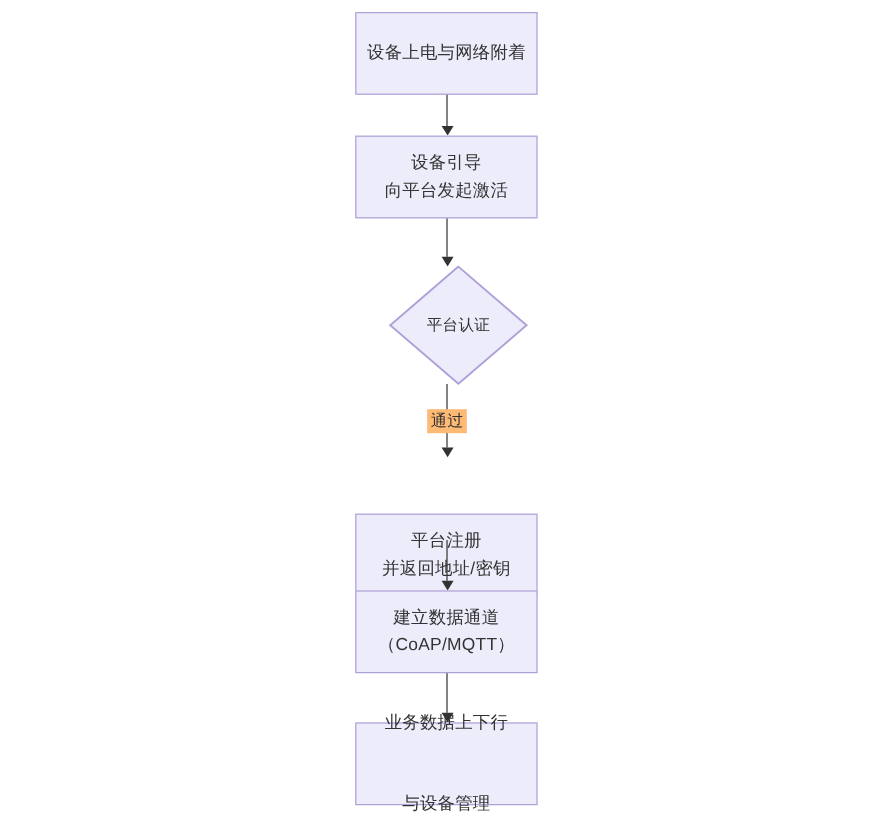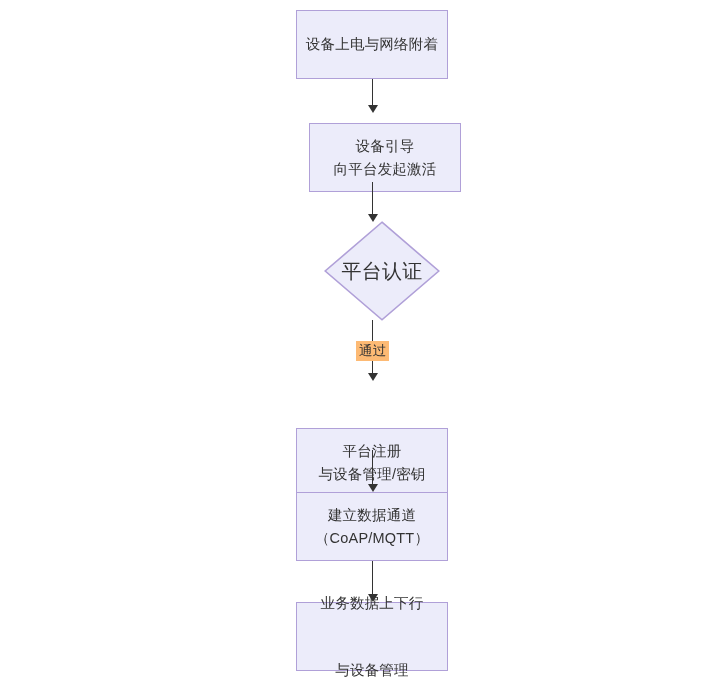--- a/index.html
+++ b/index.html
@@ -51,21 +51,21 @@
   }
   .decision-label {
     position: absolute;
     left: 0; top: 0;
     width: 100%;
     height: 100%;
     display: flex;
     align-items: center;
     justify-content: center;
     color: #333333;
-    font-size: 20px;
+    font-size: 13px;
     letter-spacing: 0.2px;
   }
   
   .connector {
     position: absolute;
   }
   .connector .stem {
     position: absolute;
     left: 0;
     top: 0;
@@ -99,21 +99,21 @@
 
   <div class="node" style="left:296px; top:10px; width:152px; height:69px;">
     <span>设备上电与网络附着</span>
   </div>
 
   <div class="connector" style="left:372px; top:79px; height:34px;">
     <div class="stem" style="height:26px;"></div>
     <div class="head" style="top:26px;"></div>
   </div>
 
-  <div class="node" style="left:309px; top:113px; width:152px; height:69px;margin-top:10px;">
+  <div class="node" style="left:296px; top:113px; width:152px; height:69px;">
     <span>设备引导</span>
     <span class="line2">向平台发起激活</span>
   </div>
 
   <div class="connector" style="left:372px; top:182px; height:40px;">
     <div class="stem" style="height:32px;"></div>
     <div class="head" style="top:32px;"></div>
   </div>
 
   <div class="decision-wrap" style="left:324px; top:221px;">
@@ -124,21 +124,21 @@
   </div>
 
   <div class="connector" style="left:372px; top:320px; height:61px;">
     <div class="stem" style="height:53px;"></div>
     <div class="head" style="top:53px;"></div>
   </div>
   <div class="edge-label" style="left:356px; top:341px;">通过</div>
 
   <div class="node" style="left:296px; top:381px; width:152px; height:69px;margin-top:47px;">
     <span>平台注册</span>
-    <span class="line2">与设备管理/密钥</span>
+    <span class="line2">并返回地址/密钥</span>
   </div>
 
   <div class="connector" style="left:372px; top:450px; height:42px;">
     <div class="stem" style="height:34px;"></div>
     <div class="head" style="top:34px;"></div>
   </div>
 
   <div class="node" style="left:296px; top:492px; width:152px; height:69px;">
     <span>建立数据通道</span>
     <span class="line2">（CoAP/MQTT）</span>

